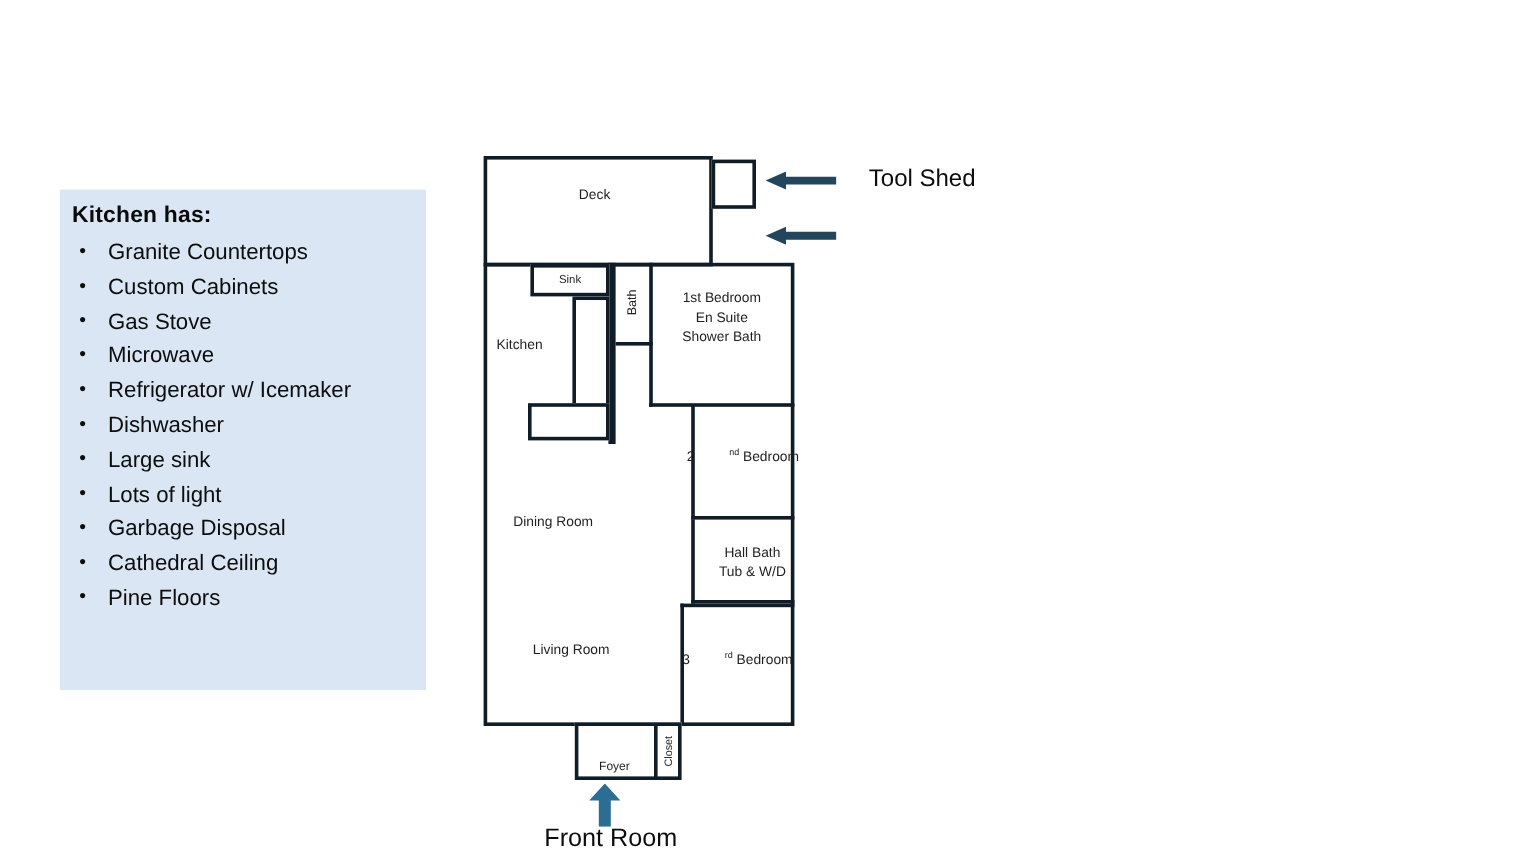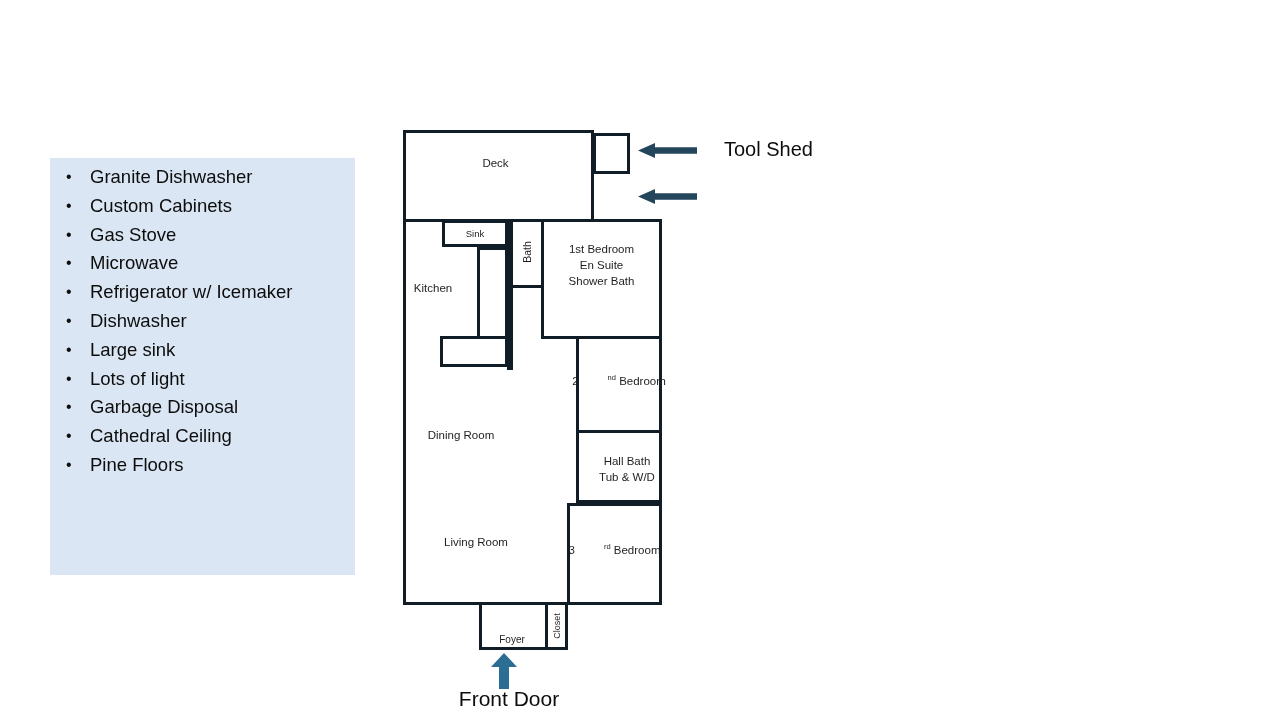--- a/index.html
+++ b/index.html
@@ -41,22 +41,23 @@
   .front-door-label{
     position:absolute;font-size:21px;color:#0d0d0d;text-align:center;
   }
 </style>
 </head>
 <body>
 
 <div class="stage">
 
   <div class="panel">
+    <h3>Kitchen has:</h3>
     <ul>
-      <li><span class="bullet">•</span><span>Granite Dishwasher</span></li>
+      <li><span class="bullet">•</span><span>Granite Countertops</span></li>
       <li><span class="bullet">•</span><span>Custom Cabinets</span></li>
       <li><span class="bullet">•</span><span>Gas Stove</span></li>
       <li><span class="bullet">•</span><span>Microwave</span></li>
       <li><span class="bullet">•</span><span>Refrigerator w/ Icemaker</span></li>
       <li><span class="bullet">•</span><span>Dishwasher</span></li>
       <li><span class="bullet">•</span><span>Large sink</span></li>
       <li><span class="bullet">•</span><span>Lots of light</span></li>
       <li><span class="bullet">•</span><span>Garbage Disposal</span></li>
       <li><span class="bullet">•</span><span>Cathedral Ceiling</span></li>
       <li><span class="bullet">•</span><span>Pine Floors</span></li>
@@ -136,15 +137,15 @@
     <svg width="59" height="15" viewBox="0 0 59 15">
         <polygon points="59,4.2 17,4.2 17,0 0,7.5 17,15 17,10.8 59,10.8" fill="currentColor"></polygon>
       </svg>
   </div>
 
   <div class="front-arrow" style="left:491px;top:653px;">
     <svg width="26" height="36" viewBox="0 0 26 36">
         <polygon points="13,0 26,14 18,14 18,36 8,36 8,14 0,14" fill="currentColor"></polygon>
       </svg>
   </div>
-  <div class="front-door-label" style="left:449px;top:687px;width:120px;">Front Door</div>
+  <div class="front-door-label" style="left:449px;top:687px;width:120px;">Front Room</div>
 
 </div>
 
 </body></html>

